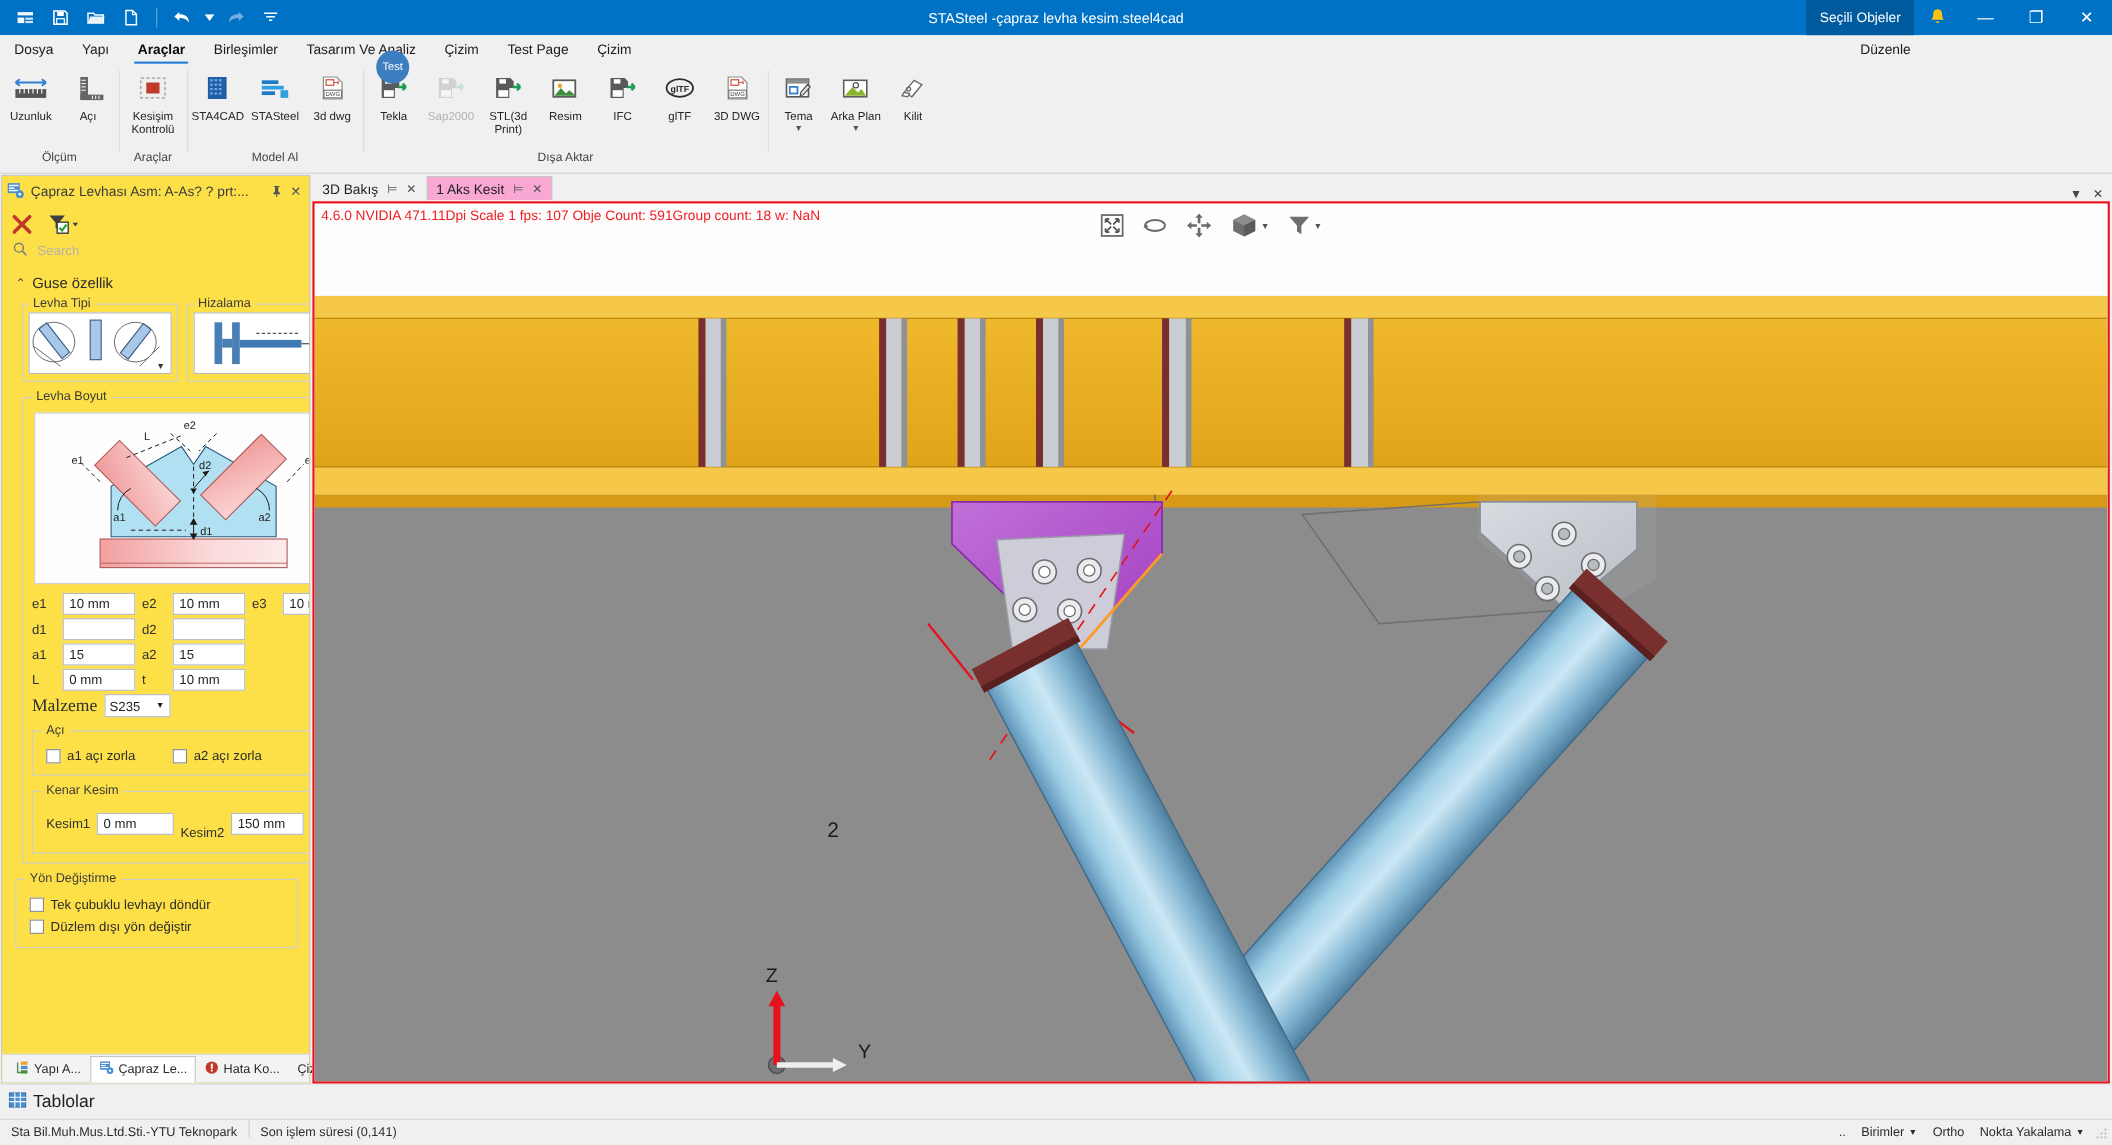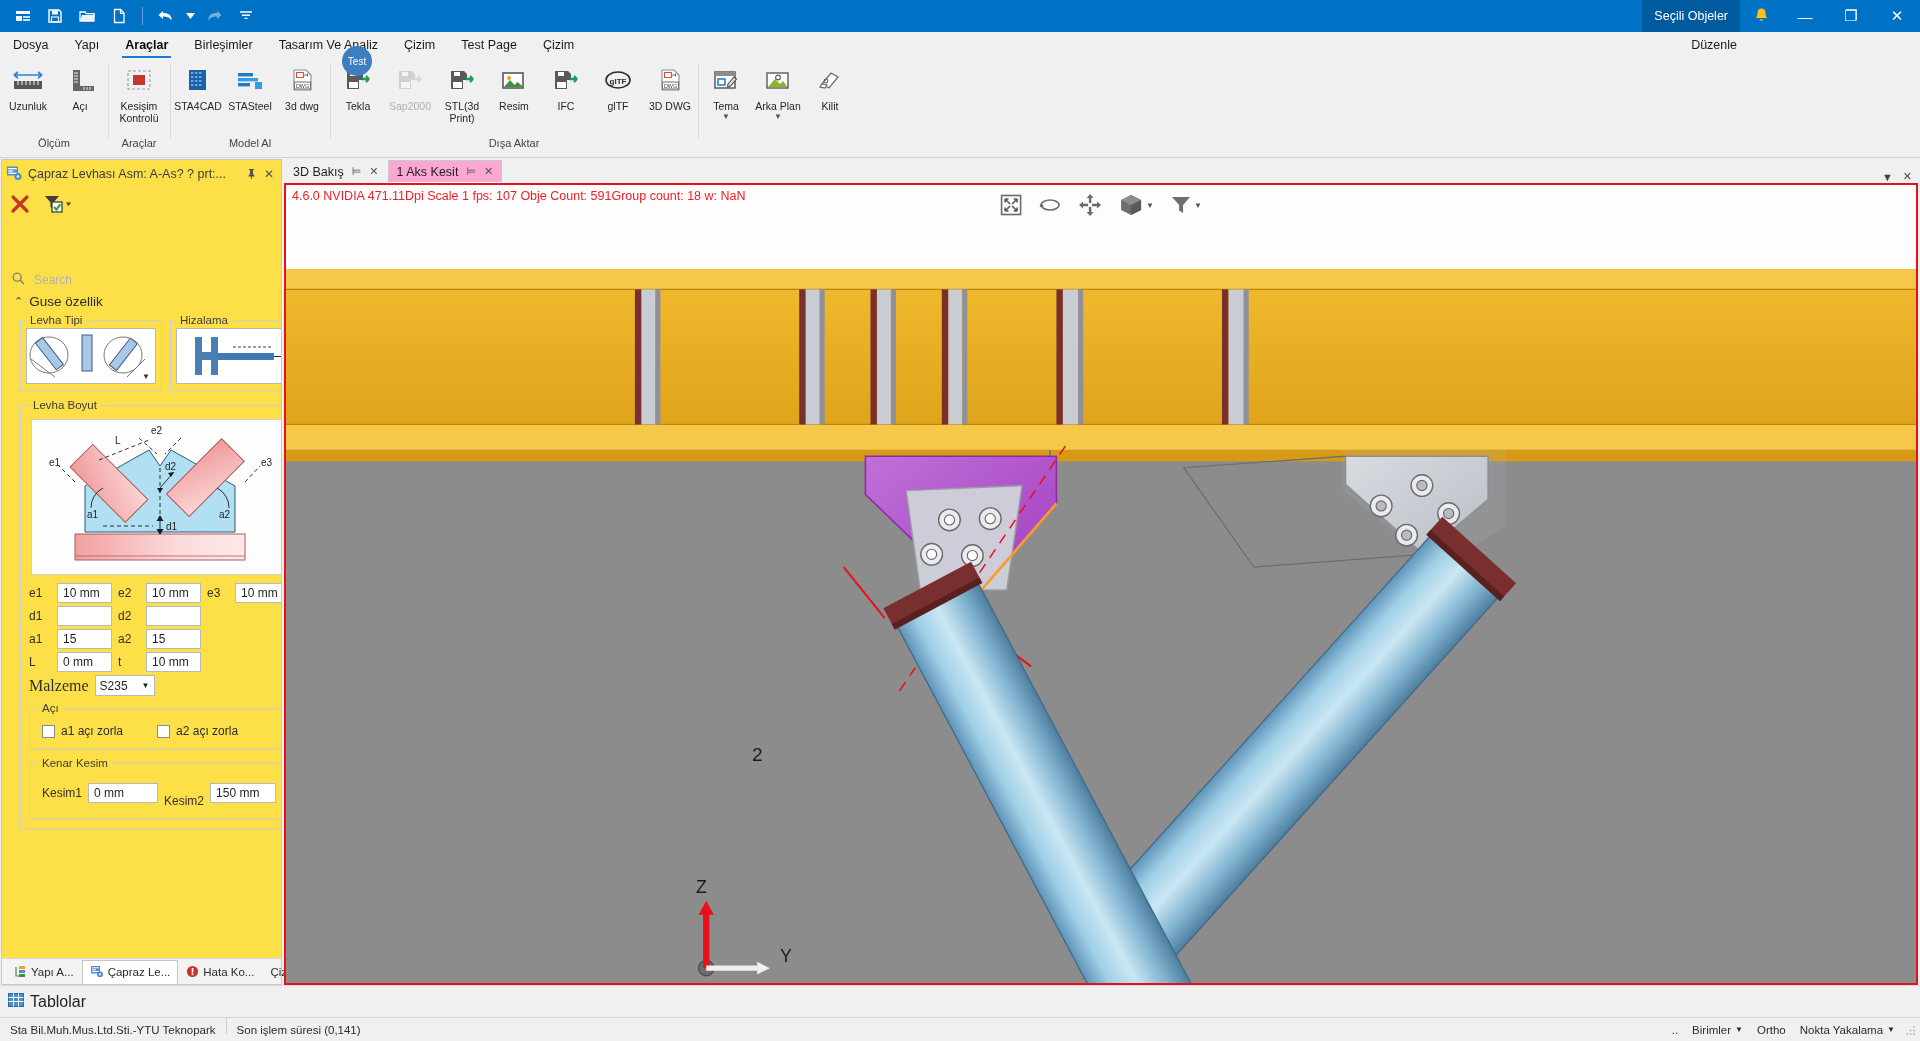--- a/index.html
+++ b/index.html
@@ -88,21 +88,21 @@
   .leftpanel {
     width: 281px; flex: 0 0 281px; display: flex; flex-direction: column;
     background: #fde047; border: 1px solid #c8c8c8; margin: 1px 0 0 1px;
   }
   .lp-header { display: flex; align-items: center; height: 28px; padding: 0 4px; flex: 0 0 28px; }
   .lp-title { font-size: 12.5px; color: #3c3c3c; margin-left: 5px; white-space: nowrap; overflow: hidden; }
   .lp-hdr-btns { margin-left: auto; display: flex; gap: 2px; }
   .lp-hdr-btn { width: 16px; height: 18px; display:flex; align-items:center; justify-content:center; cursor: pointer; color:#555; font-size: 12px; }
   .lp-toolbar { display: flex; align-items: center; height: 32px; padding: 0 8px; gap: 14px; flex: 0 0 32px; }
   .tb-ico { cursor: pointer; display: flex; align-items: center; }
-  .lp-search { display: flex; align-items: flex-end; height: 24px; padding: 0 10px; flex: 0 0 24px; gap: 7px; margin-top: 44px; }
+  .lp-search { display: flex; align-items: flex-start; height: 24px; padding: 0 10px; flex: 0 0 24px; gap: 7px; }
   .lp-search input {
     border: none; outline: none; background: transparent; font-size: 12px; color: #333;
     font-family: "Liberation Sans", sans-serif; width: 200px;
   }
   .lp-search input::placeholder { color: #b2b2b2; }
   .lp-scroll { flex: 1 1 auto; overflow: hidden; padding: 0 0 0 0; }
   .section-head {
     display: flex; align-items: center; gap: 6px; padding: 6px 0 5px 12px;
     font-size: 13.5px; color: #2b2b2b; cursor: pointer;
   }
@@ -123,21 +123,21 @@
   .diagram-box {
     border: 1px solid #cfcfcf; background: #fdfdfd; height: 156px; margin: 2px 2px 8px 2px;
     display: flex; align-items: center; justify-content: center; overflow: hidden;
   }
   .fld-row { display: flex; align-items: center; gap: 6px; margin: 3px 0; }
   .fld-lab { font-size: 12px; color: #303030; width: 22px; flex: 0 0 22px; }
   .fld {
     border: 1px solid #b9b9b9; background: #fff; height: 20px; font-size: 12px; color: #1f1f1f;
     padding: 0 5px; font-family: "Liberation Sans", sans-serif; outline: none;
   }
-  .fld.w55 { width: 55px; }
+  .fld.w55 { width: 66px; }
   .sel-box {
     border: 1px solid #b9b9b9; background: #fff; height: 21px; width: 60px; display: flex;
     align-items: center; padding: 0 4px; font-size: 12px; color: #1f1f1f; cursor: pointer;
     justify-content: space-between;
   }
   .cbx-row { display: flex; align-items: center; gap: 6px; font-size: 12px; color: #2b2b2b; }
   .cbx {
     width: 13px; height: 13px; border: 1px solid #8a8a8a; background: #fff; flex: 0 0 13px; cursor: pointer;
   }
   .lp-tabs { display: flex; align-items: flex-end; height: 26px; flex: 0 0 26px; padding-left: 4px; border-top: 1px solid #d8d8d8; background: #f3f3f3; }
@@ -236,20 +236,21 @@
         <svg width="18" height="16" viewBox="0 0 18 16">
             <path d="M12 3l4.5 4L12 11V8.4c-4 0-6.5.8-8.5 4-.4-5 2.8-7.4 8.5-7.4z" fill="#fff" opacity=".45"></path>
           </svg>
       </div>
       <div class="qat-btn">
         <svg width="14" height="10" viewBox="0 0 14 10">
             <path d="M1 1h12M3 4.2h8M5.5 7.4h3" stroke="#fff" stroke-width="1.4" fill="none"></path>
           </svg>
       </div>
     </div>
+    <div class="title-text">STASteel -çapraz levha kesim.steel4cad</div>
     <div class="title-right">
       <div class="sel-obj">Seçili Objeler</div>
       <div class="bell">
         <svg width="17" height="18" viewBox="0 0 17 18">
             <path d="M8.5 1.5c2.5 0 4 1.8 4 4.2 0 3.5 1.2 4.5 1.7 5.3H2.8c.5-.8 1.7-1.8 1.7-5.3 0-2.4 1.5-4.2 4-4.2z" fill="#ffc20e"></path>
             <path d="M6.6 12.6a2 2 0 0 0 3.8 0z" fill="#ffc20e"></path>
           </svg>
       </div>
       <div class="wbtn">—</div>
       <div class="wbtn">❐</div>
@@ -706,20 +707,31 @@
             <legend>Kenar Kesim</legend>
             <div class="fld-row" style="padding-left:4px;">
               <span style="font-size:12px;color:#303030;">Kesim1</span>
               <input class="fld" style="width: 70px;" value="0 mm">
               <span style="font-size:12px;color:#303030;margin-top:16px;">Kesim2</span>
               <input class="fld" style="width: 66px;" value="150 mm">
             </div>
           </fieldset>
         </fieldset>
 
+        <fieldset class="grp" style="margin:4px 10px 0 12px;">
+          <legend>Yön Değiştirme</legend>
+          <label class="cbx-row" style="margin:4px 0 6px 4px;">
+            <span class="cbx"></span>
+            <span>Tek çubuklu levhayı döndür</span>
+          </label>
+          <label class="cbx-row" style="margin:0 0 4px 4px;">
+            <span class="cbx"></span>
+            <span>Düzlem dışı yön değiştir</span>
+          </label>
+        </fieldset>
       </div>
 
       <div class="lp-tabs">
         <div class="lp-tab">
           <span>
             <svg width="13" height="13" viewBox="0 0 13 13">
                 <path d="M2 2v9h3" stroke="#4a8f3f" stroke-width="1.2" fill="none"></path>
                 <rect x="5" y="1" width="6" height="3" fill="#f0a030"></rect>
                 <rect x="5" y="5" width="6" height="3" fill="#4a8fd0"></rect>
                 <rect x="5" y="9" width="6" height="3" fill="#4a8f3f"></rect>

